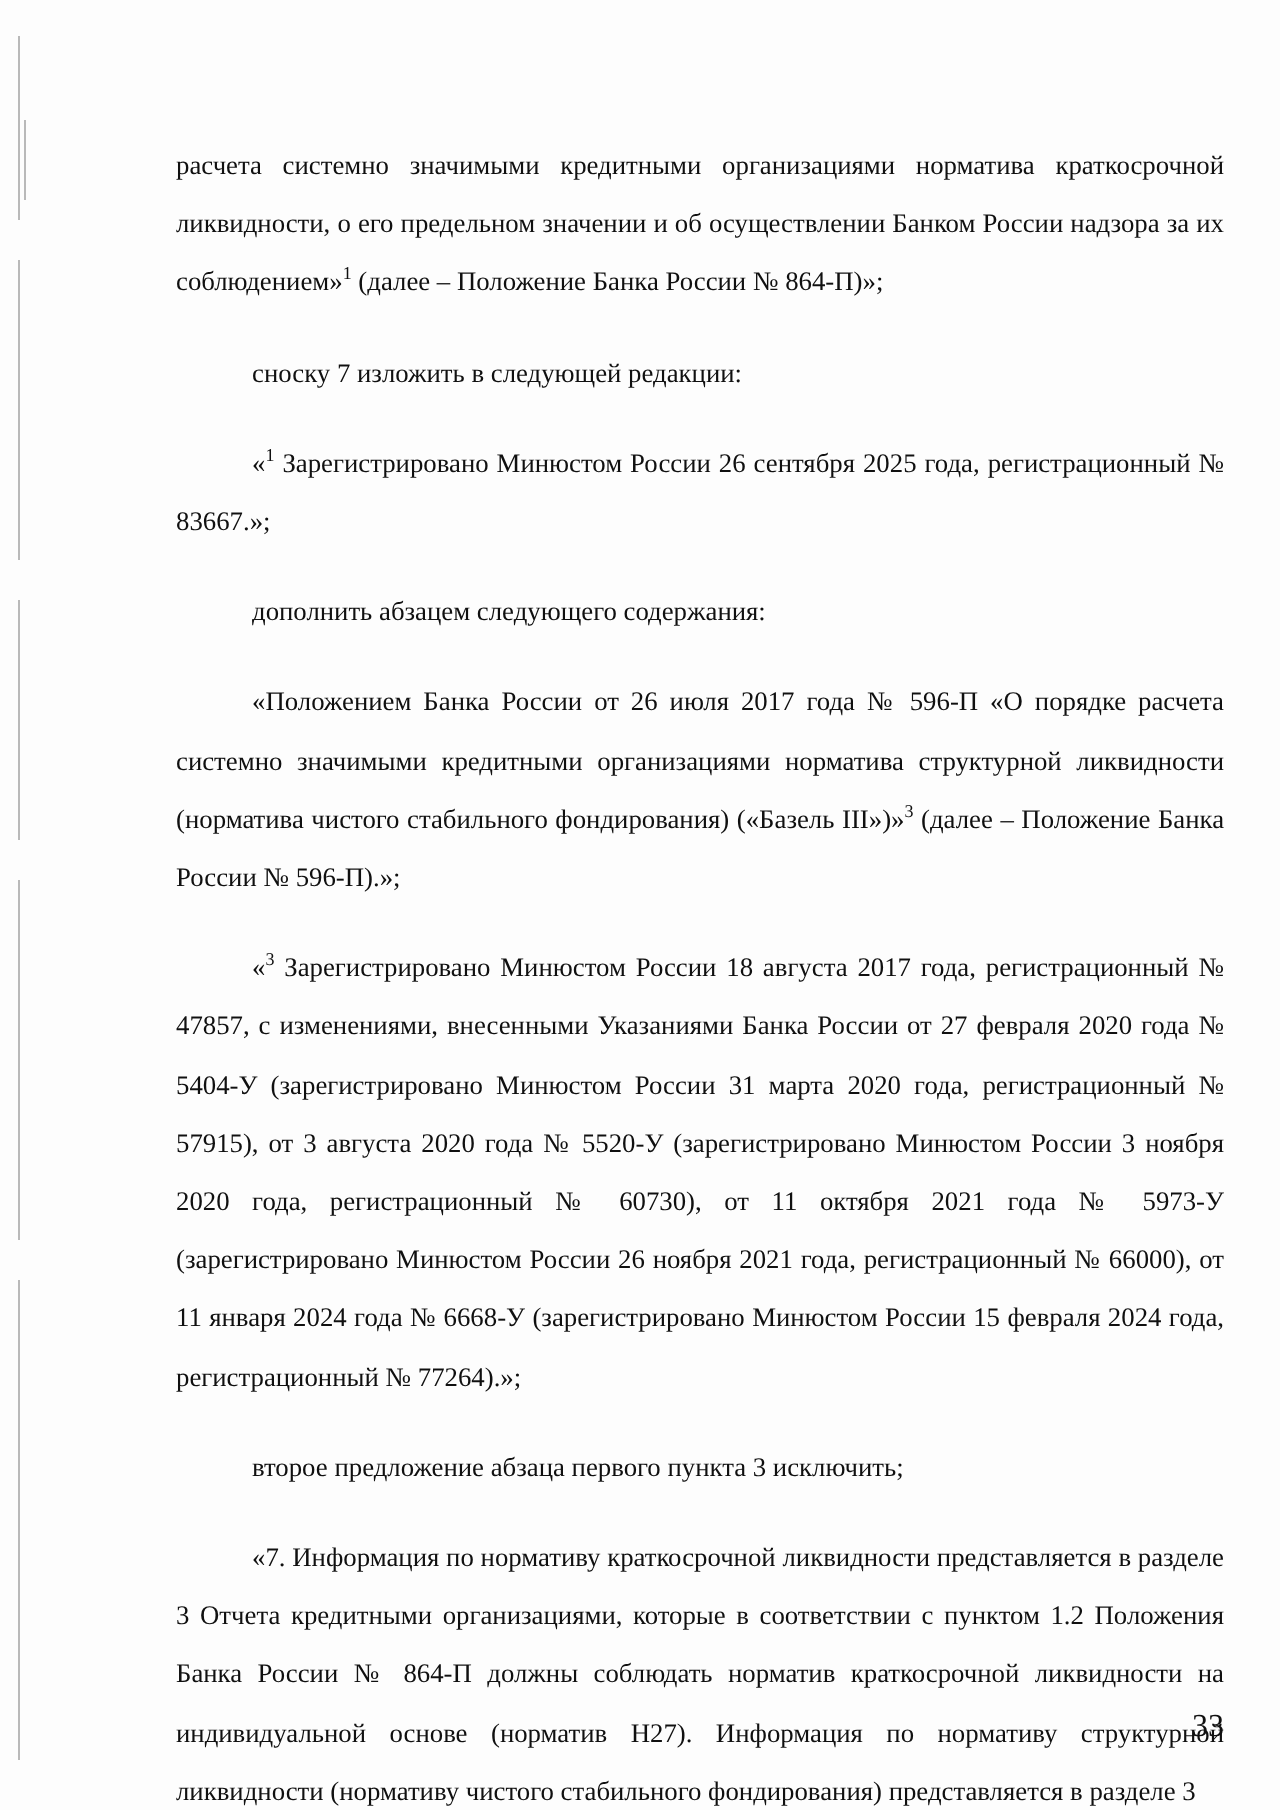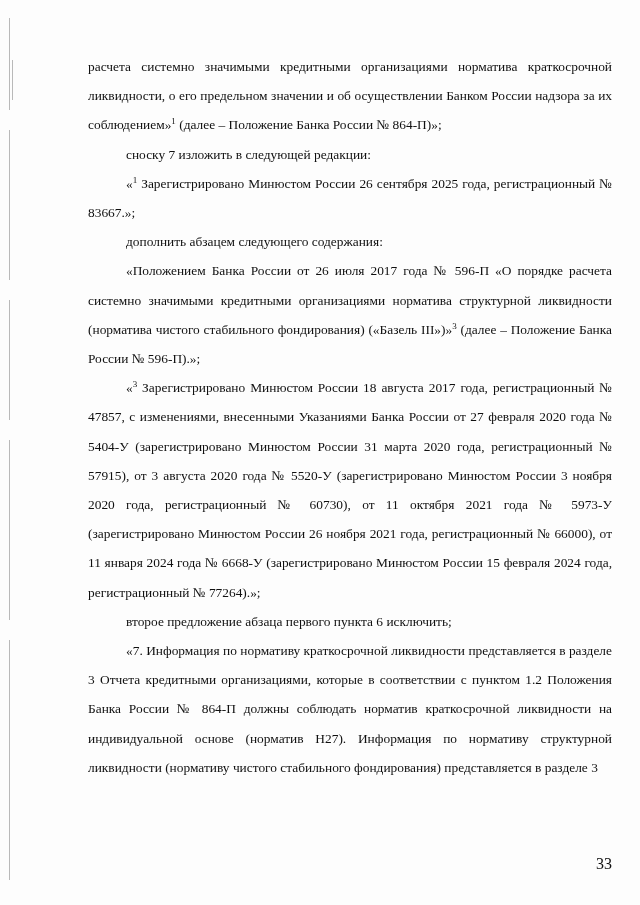--- a/index.html
+++ b/index.html
@@ -35,21 +35,21 @@
   .scan-mark.m5 { left: 9px;  top: 640px; height: 240px; }
   .scan-mark.m6 { left: 12px; top: 60px;  height: 40px; }
 
   .content {
     position: absolute;
     left: 88px;
     top: 52px;
     width: 524px;
   }
   p.para {
-    margin: 0 0 0 0;
+    margin: 16px 0 0 0;
     font-size: 13.4px;
     line-height: 29.2px;
     text-align: justify;
     text-justify: inter-word;
     text-indent: 0;
     hyphens: none;
   }
   p.para.indent {
     text-indent: 38px;
   }
@@ -86,21 +86,21 @@
 
     <p class="para indent"><span>«</span><sup>1</sup><span> Зарегистрировано Минюстом России 26 сентября 2025 года, регистрационный № 83667.»;</span></p>
 
     <p class="para indent"><span>дополнить абзацем следующего содержания:</span></p>
 
     <p class="para indent"><span>«Положением Банка России от 26 июля 2017 года № 596-П «О порядке расчета системно значимыми кредитными организациями норматива структурной ликвидности (норматива чистого стабильного фондирования) («Базель III»)»</span><sup>3</sup><span> (далее – Положение Банка России № 596-П).»;</span></p>
 
 
     <p class="para indent"><span>«</span><sup>3</sup><span> Зарегистрировано Минюстом России 18 августа 2017 года, регистрационный № 47857, с изменениями, внесенными Указаниями Банка России от 27 февраля 2020 года № 5404-У (зарегистрировано Минюстом России 31 марта 2020 года, регистрационный № 57915), от 3 августа 2020 года № 5520-У (зарегистрировано Минюстом России 3 ноября 2020 года, регистрационный № 60730), от 11 октября 2021 года № 5973-У (зарегистрировано Минюстом России 26 ноября 2021 года, регистрационный № 66000), от 11 января 2024 года № 6668-У (зарегистрировано Минюстом России 15 февраля 2024 года, регистрационный № 77264).»;</span></p>
 
-    <p class="para indent"><span>второе предложение абзаца первого пункта 6 исключить;</span></p>
+    <p class="para indent"><span>второе предложение абзаца первого пункта 3 исключить;</span></p>
 
 
     <p class="para indent"><span>«7. Информация по нормативу краткосрочной ликвидности представляется в разделе 3 Отчета кредитными организациями, которые в соответствии с пунктом 1.2 Положения Банка России № 864-П должны соблюдать норматив краткосрочной ликвидности на индивидуальной основе (норматив Н27). Информация по нормативу структурной ликвидности (нормативу чистого стабильного фондирования) представляется в разделе 3</span></p>
 
   </div>
 
   <div class="page-number">33</div>
 
 </div>
 

